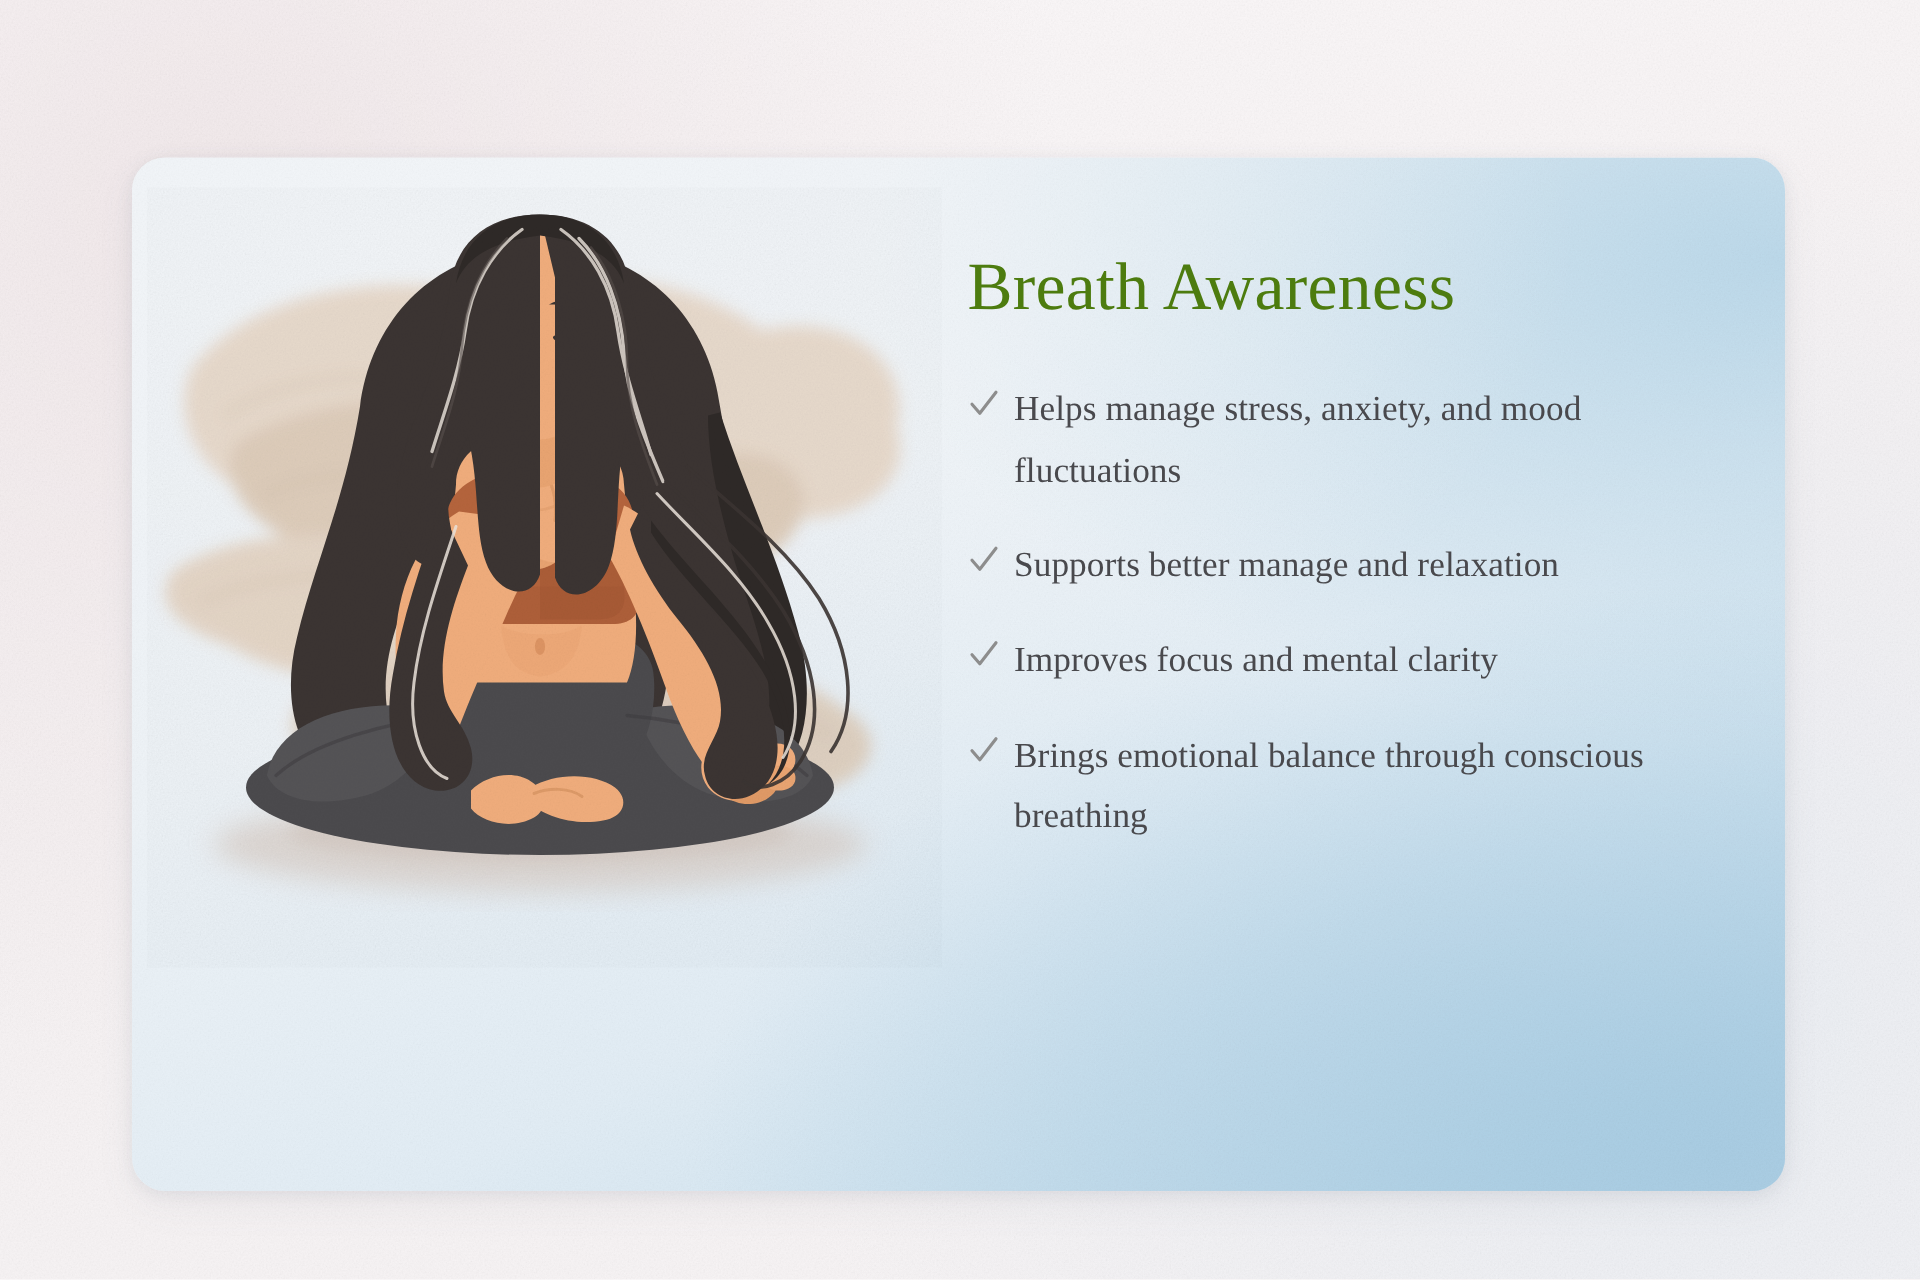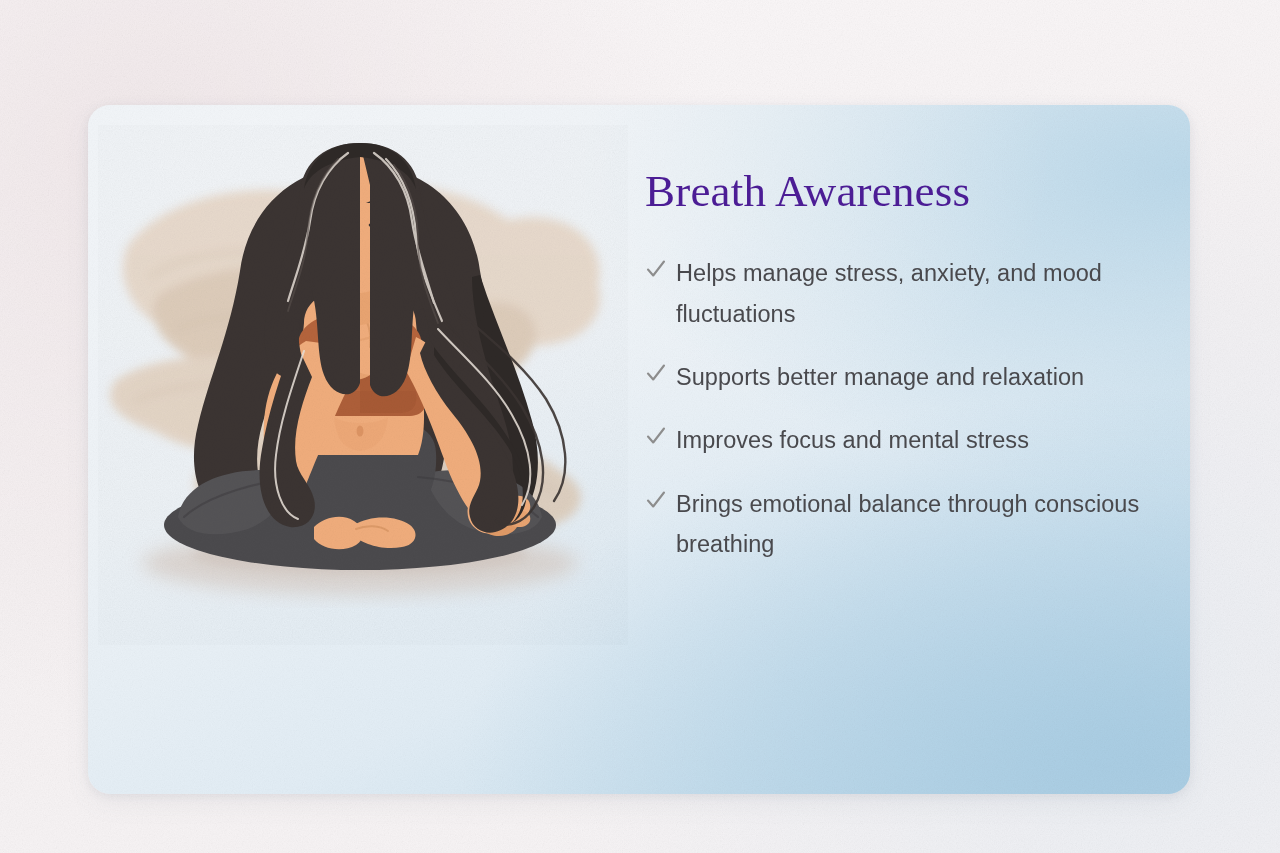--- a/index.html
+++ b/index.html
@@ -78,21 +78,21 @@
   #content {
     position: absolute;
     left: 557px;
     top: 63px;
     width: 520px;
   }
   #title {
     font-family: "Liberation Serif", serif;
     font-size: 45px;
     font-weight: 400;
-    color: #4c1d95;
+    color: #4d7c0f;
     letter-spacing: .2px;
     margin: 0 0 38px 0;
     line-height: 1.05;
     white-space: nowrap;
   }
   #benefit-list {
     list-style: none;
     margin: 0;
     padding: 0;
   }
@@ -105,21 +105,21 @@
   .check-icon {
     flex: 0 0 auto;
     width: 22px;
     height: 26px;
     margin-right: 9px;
     margin-top: 3px;
     color: #8d8d8d;
   }
   .check-icon svg { display: block; width: 100%; height: 100%; }
   .benefit-text {
-    font-family: Liberation Sans, sans-serif;
+    font-family: Liberation Serif, serif;
     font-size: 23.5px;
     font-weight: 400;
     color: #49494d;
     line-height: 1.72;
     letter-spacing: .05px;
     max-width: 470px;
   }
 </style>
 </head>
 <body>
@@ -463,21 +463,21 @@
           </span>
           <span class="benefit-text">Supports better manage and relaxation</span>
         </li>
 
         <li class="benefit-item">
           <span class="check-icon">
             <svg viewBox="0 0 22 26" xmlns="http://www.w3.org/2000/svg">
               <path d="M3 13.5 L8.2 19.5 L19 5.5" fill="none" stroke="currentColor" stroke-width="2.1" stroke-linecap="round" stroke-linejoin="round"></path>
             </svg>
           </span>
-          <span class="benefit-text">Improves focus and mental stress</span>
+          <span class="benefit-text">Improves focus and mental clarity</span>
         </li>
 
         <li class="benefit-item">
           <span class="check-icon">
             <svg viewBox="0 0 22 26" xmlns="http://www.w3.org/2000/svg">
               <path d="M3 13.5 L8.2 19.5 L19 5.5" fill="none" stroke="currentColor" stroke-width="2.1" stroke-linecap="round" stroke-linejoin="round"></path>
             </svg>
           </span>
           <span class="benefit-text">Brings emotional balance through conscious breathing</span>
         </li>

